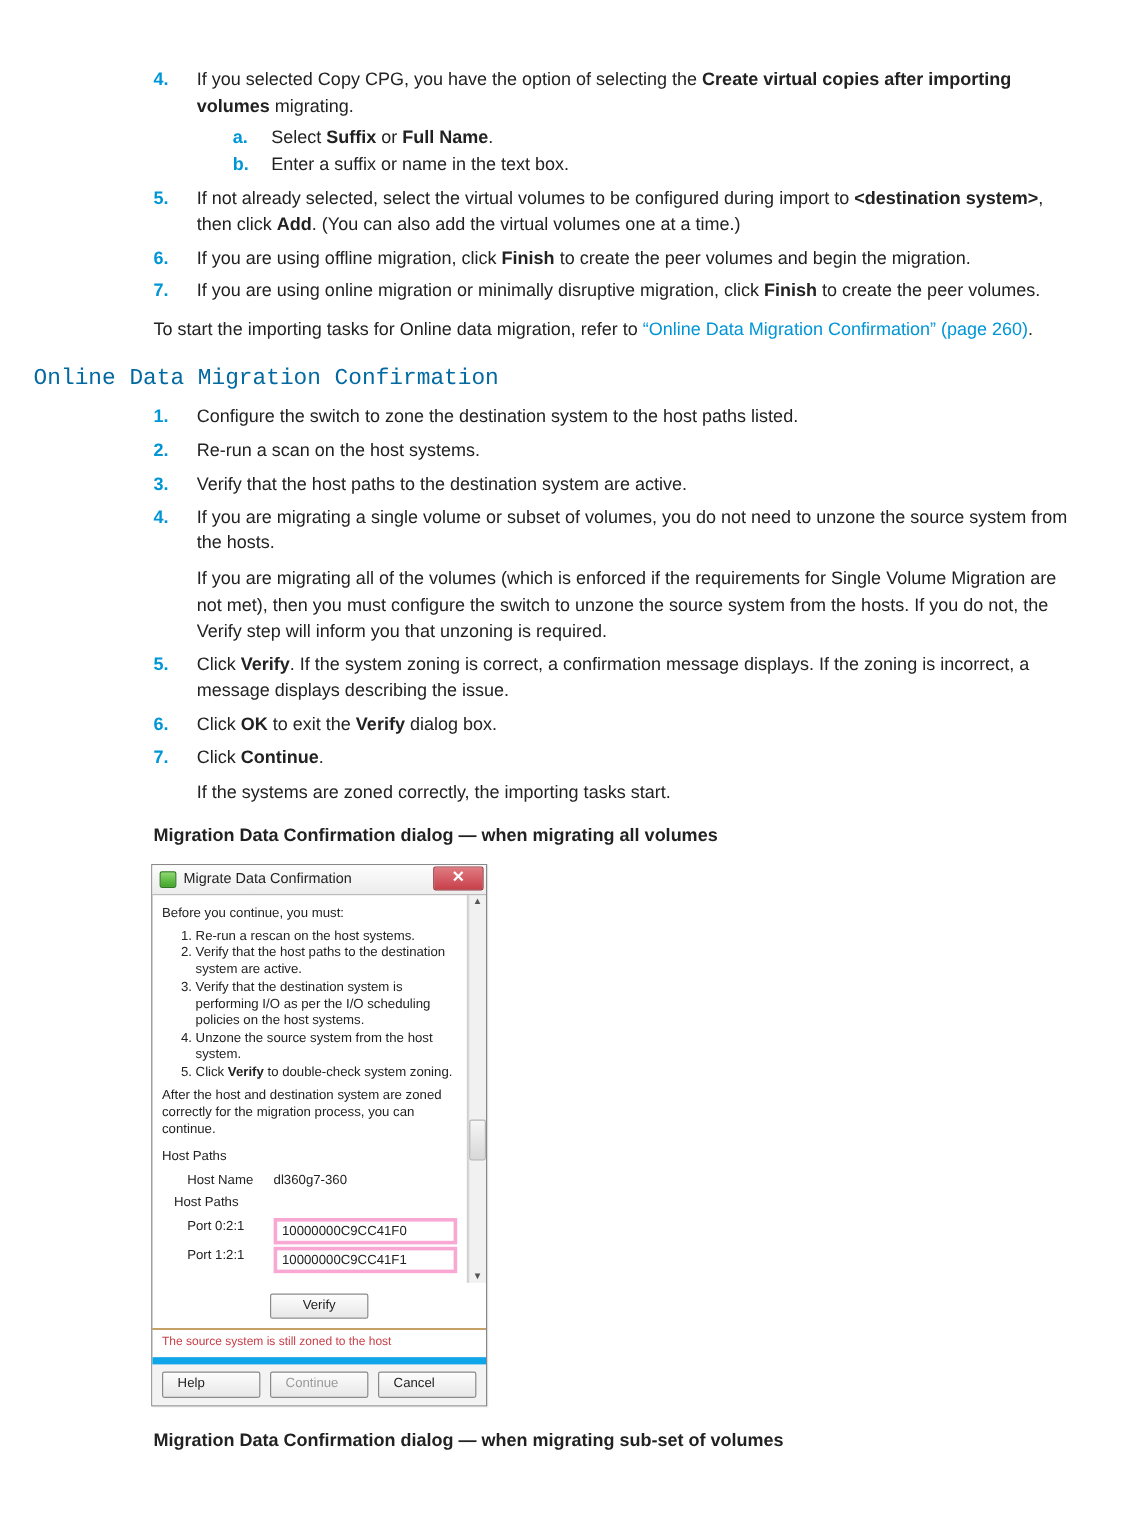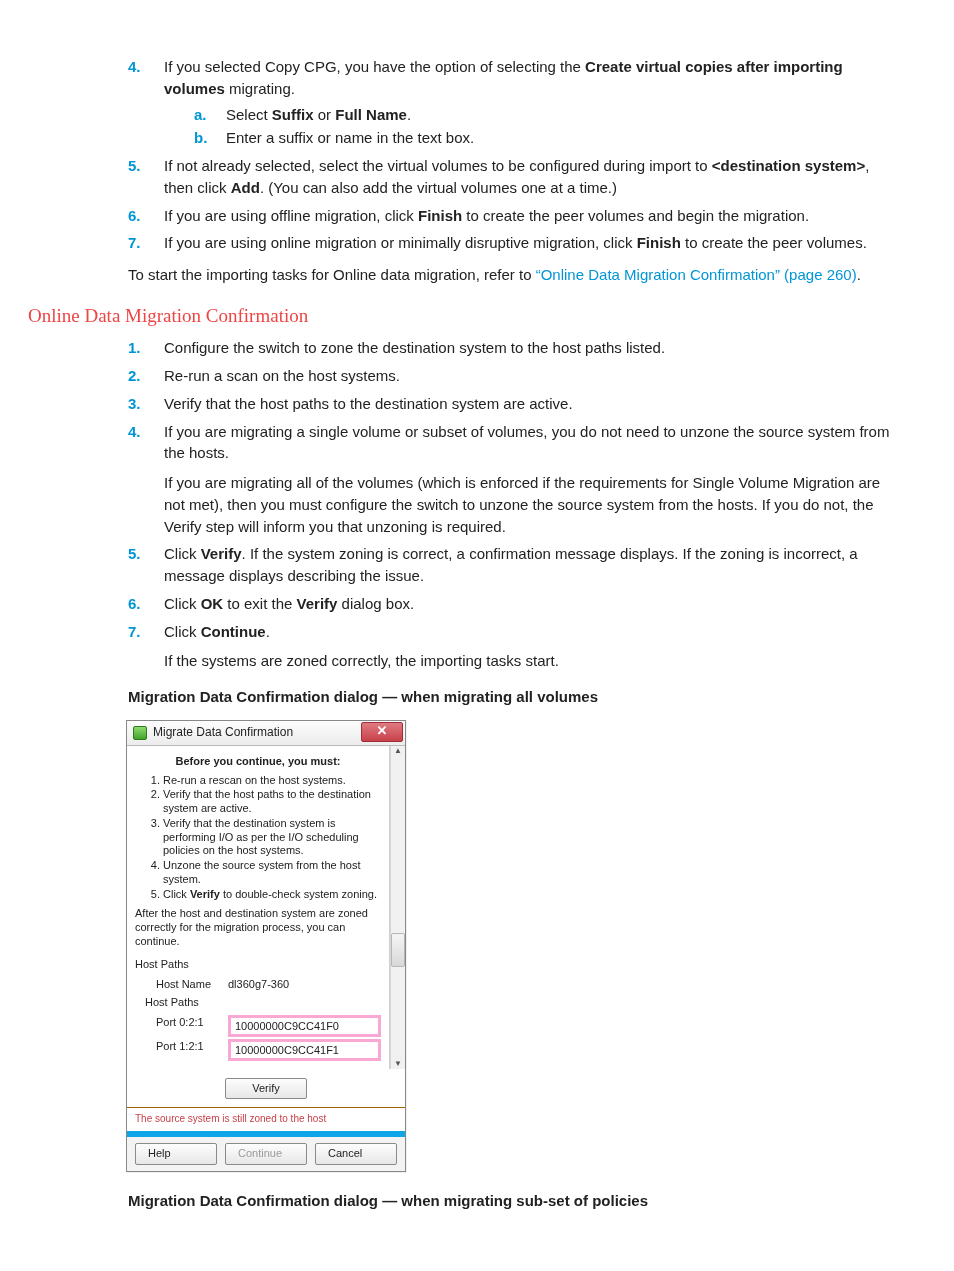--- a/index.html
+++ b/index.html
@@ -13,22 +13,22 @@
     width: 954px;
   }
   .page {
     padding: 56px 28px 40px 28px;
   }
   .content {
     margin-left: 100px;
     margin-right: 28px;
   }
   .section-title {
-    color: #ef4444;
-    font-family: Liberation Serif, serif;
+    color: #0369a1;
+    font-family: Liberation Mono, monospace;
     font-weight: 400;
     font-size: 19px;
     margin: 16px 0 8px -100px;
   }
   ol.num {
     list-style: none;
     padding-left: 0;
     margin: 0 0 0 0;
   }
   ol.num > li {
@@ -134,21 +134,21 @@
     border-left: 1px solid #d6d6d6;
   }
   .dlg-arrow { font-size: 8px; color: #555; padding: 1px 0; line-height: 1; cursor: pointer;}
   .dlg-thumb {
     width: 12px; height: 32px;
     background: linear-gradient(#f5f5f5,#d8d8d8);
     border: 1px solid #b6b6b6;
     border-radius: 2px;
     margin-top: 86px;
   }
-  .dlg-body .pre { font-weight: 700; margin: 2px 0 4px 0; text-align: center; }
+  .dlg-body .pre { font-weight: 400; margin: 2px 0 4px 0; }
   .dlg-body ol.d {
     list-style: decimal;
     padding-left: 28px;
     margin: 0 0 6px 0;
   }
   .dlg-body ol.d li { margin-bottom: 1px; line-height: 1.25; }
   .dlg-body .after { margin: 4px 0 8px 0; line-height: 1.25; }
   .dlg-body .sec { font-size: 11px; color: #222; margin: 6px 0 4px 0; }
   .hrow { display: flex; margin: 2px 0; font-size: 11px; }
   .hrow .lab { width: 72px; color: #222; padding-left: 11px; }
@@ -338,17 +338,17 @@
         <span class="btn">Verify</span>
       </div>
       <div class="dlg-status">The source system is still zoned to the host</div>
       <div class="dlg-footer">
         <span class="btn">Help</span>
         <span class="btn disabled">Continue</span>
         <span class="btn">Cancel</span>
       </div>
     </div>
 
-    <div class="caption">Migration Data Confirmation dialog — when migrating sub-set of policies</div>
+    <div class="caption">Migration Data Confirmation dialog — when migrating sub-set of volumes</div>
 
   </div>
 
 </div>
 
 </body></html>

